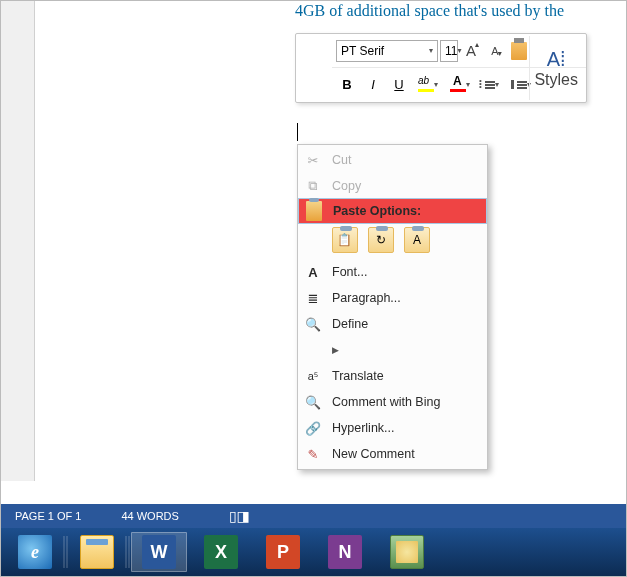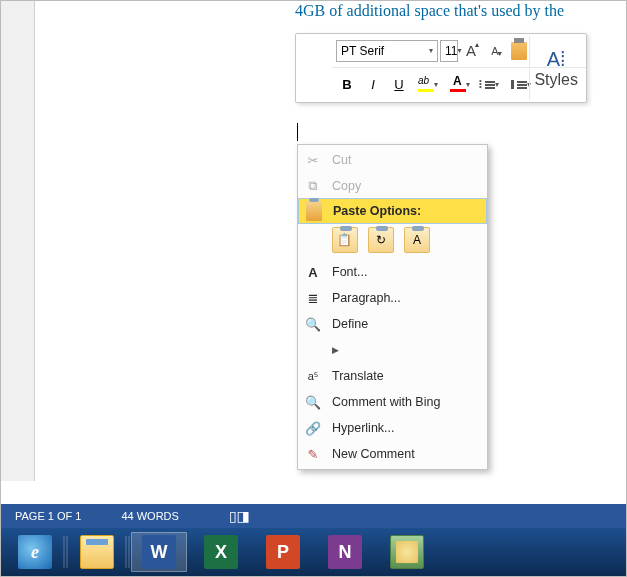--- a/index.html
+++ b/index.html
@@ -35,21 +35,21 @@
 .fc::before { content: "A"; position: absolute; top: -15px; left: 3px; font-size: 12px; font-weight: bold; color: #000; }
 .bullets-ic, .num-ic { display: flex; flex-direction: column; gap: 1px; }
 .bullets-ic span, .num-ic span { display: block; width: 10px; height: 2px; background: #555; position: relative; }
 .bullets-ic span::before { content: "•"; position: absolute; left: -6px; top: -5px; font-size: 8px; color: #555; }
 .num-ic span::before { content: ""; position: absolute; left: -6px; top: -1px; width: 3px; height: 3px; background: #555; }
 
 
 .ctx-menu { position: absolute; left: 296px; top: 143px; width: 191px; background: #fcfcfc; border: 1px solid #c5c5c5; box-shadow: 3px 3px 6px rgba(0,0,0,0.25); padding: 2px 0; font-size: 12.5px; }
 .ctx-item { display: flex; align-items: center; height: 26px; padding: 0 10px 0 6px; gap: 10px; color: #2a2a2a; }
 .ctx-item.disabled { color: #b0b0b0; }
-.ctx-item.hover { background: #fde047; border: 1px solid #a8c8e4; margin: -1px 0; }
+.ctx-item.hover { background: #ef4444; border: 1px solid #a8c8e4; margin: -1px 0; }
 .ctx-item .ic { width: 18px; height: 18px; display: flex; align-items: center; justify-content: center; font-size: 13px; }
 .ctx-item .lbl { flex: 1; }
 .ctx-item .arr { font-size: 9px; color: #555; }
 .ctx-paste-row { display: flex; gap: 10px; padding: 4px 0 6px 34px; }
 .paste-opt { width: 26px; height: 26px; background: linear-gradient(#fceec8,#f5d48a); border: 1px solid #e6b95d; border-radius: 2px; display: flex; align-items: center; justify-content: center; font-size: 12px; position: relative; }
 .paste-opt .clip { position: absolute; top: -2px; left: 7px; width: 12px; height: 5px; background: #8aa6c1; border-radius: 2px; }
 .paste-ic-main { width: 16px; height: 20px; background: linear-gradient(#f5d48a,#e9a23a); border-radius: 1px; position: relative; }
 .paste-ic-main::before { content: ""; position: absolute; top: -3px; left: 3px; width: 10px; height: 4px; background: #8aa6c1; border-radius: 2px; }
 
 .u-line { text-decoration: underline; }

